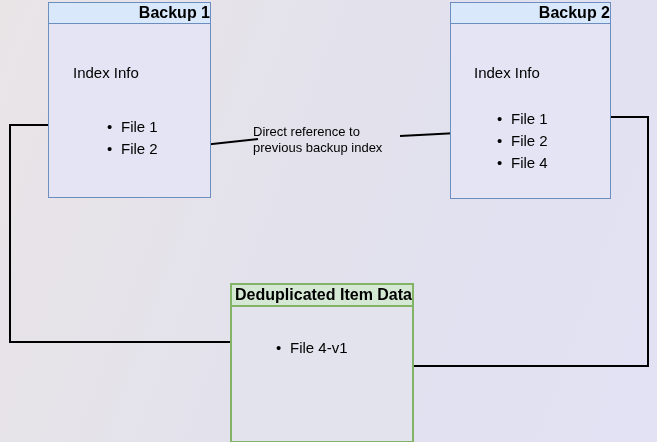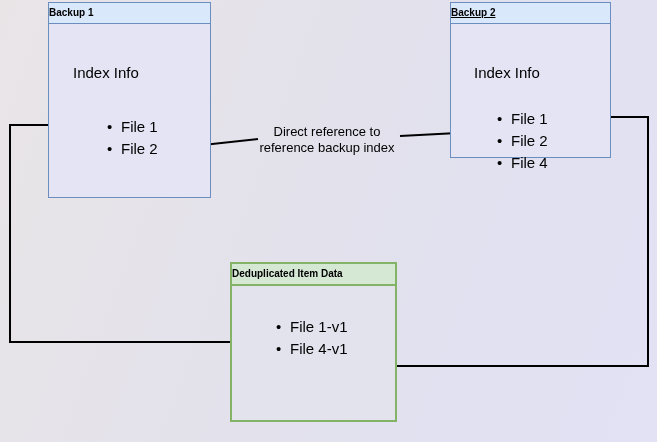--- a/index.html
+++ b/index.html
@@ -35,22 +35,22 @@
     background: #e4e4f4;
   }
   .node.green {
     border: 2px solid #82b366;
     background: #e3e3ee;
   }
   .node-header {
     box-sizing: border-box;
     height: 21px;
     line-height: 20px;
-    text-align: left;
-    font-size: 10px;
+    text-align: right;
+    font-size: 16px;
     font-weight: bold;
     color: #000000;
     background: #dae8fc;
     border-bottom: 1px solid #6c8ebf;
   }
   .node.green .node-header {
     height: 22px;
     line-height: 20px;
     background: #d5e8d4;
     border-bottom: 2px solid #82b366;
@@ -84,21 +84,21 @@
     content: "\2022";
     position: absolute;
     left: 2px;
     top: 0;
     font-size: 15px;
     line-height: 22px;
     color: #000;
   }
   .edge-label {
     position: absolute;
-    text-align: center;
+    text-align: left;
     font-size: 13px;
     line-height: 16px;
     color: #000;
     white-space: nowrap;
   }
 </style>
 </head>
 <body>
 
 <div id="canvas">
@@ -128,40 +128,39 @@
     <div class="node-header">Backup 1</div>
     <div class="node-body" style="height:173px;">
       <div class="index-label" style="left:24px; top:40px;">Index Info</div>
       <ul class="item-list" style="left:56px; top:92px;">
         <li>File 1</li>
         <li>File 2</li>
       </ul>
     </div>
   </div>
 
-  <div class="node" style="left:450px; top:2px; width:161px; height:156px;text-decoration:underline;">
+  <div class="node" style="left:450px; top:2px; width:161px; height:197px;">
     <div class="node-header">Backup 2</div>
     <div class="node-body" style="height:174px;">
       <div class="index-label" style="left:23px; top:40px;">Index Info</div>
       <ul class="item-list" style="left:44px; top:84px;">
         <li>File 1</li>
         <li>File 2</li>
         <li>File 4</li>
       </ul>
     </div>
   </div>
 
-  <div class="node green" style="left:230px; top:262px; width:167px; height:160px;">
+  <div class="node green" style="left:230px; top:283px; width:184px; height:160px;">
     <div class="node-header">Deduplicated Item Data</div>
     <div class="node-body" style="height:134px;">
       <ul class="item-list" style="left:42px; top:30px;">
-        <li>File 1-v1</li>
         <li>File 4-v1</li>
       </ul>
     </div>
   </div>
 
   <div class="edge-label" style="left:253px; top:124px; width:148px;">
     <div>Direct reference to</div>
-    <div>reference backup index</div>
+    <div>previous backup index</div>
   </div>
 
 </div>
 
 </body></html>

